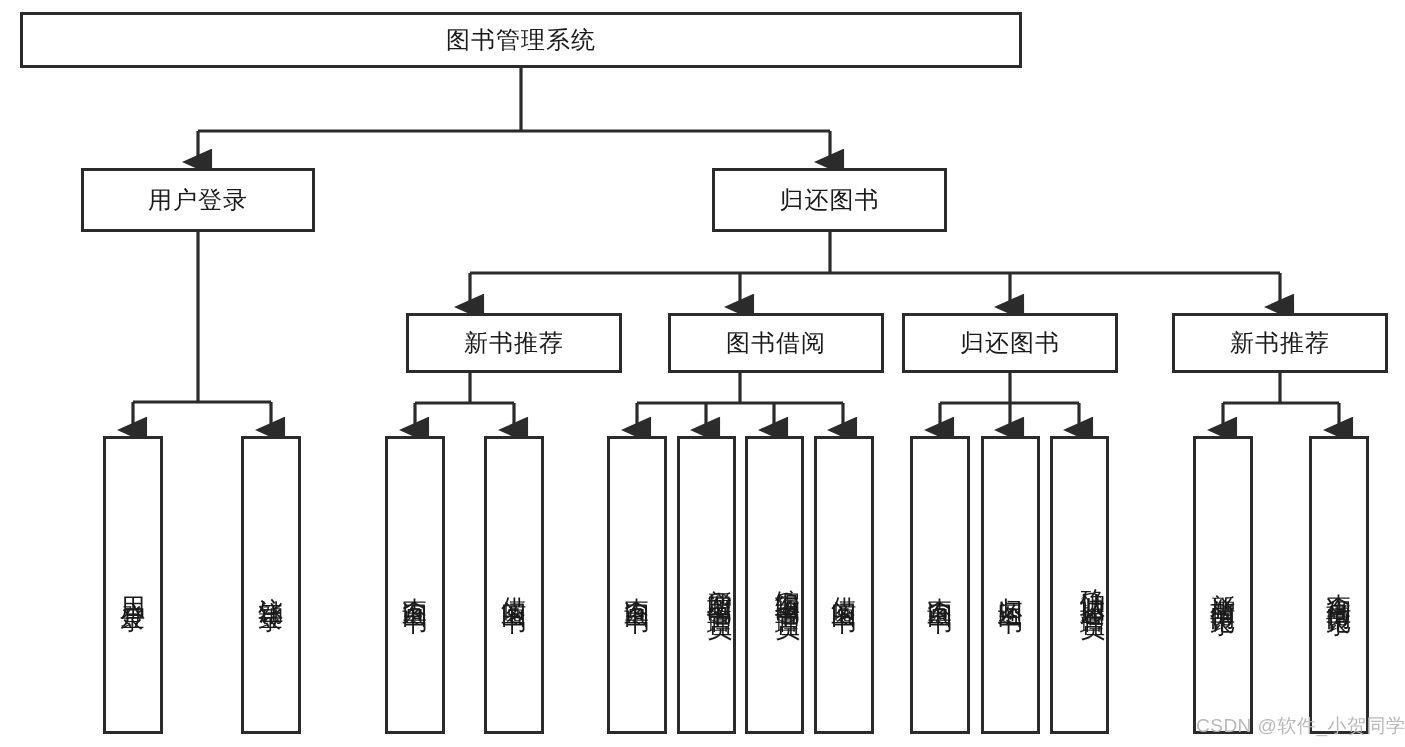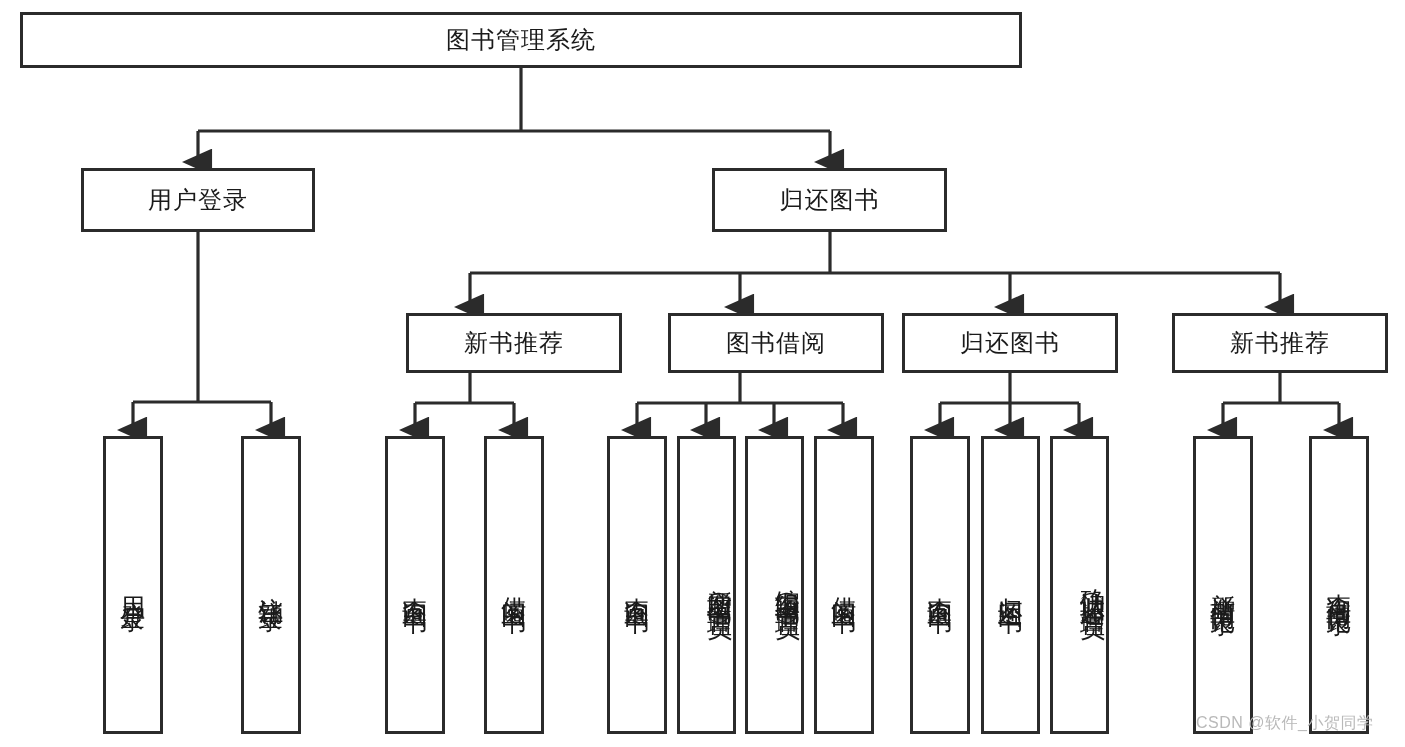--- a/index.html
+++ b/index.html
@@ -40,21 +40,21 @@
     line-height:1.05;
     letter-spacing:4px;
     white-space:nowrap;
   }
   .leaf.topalign{align-items:flex-start;}
   .leaf.topalign .label{padding-top:4px;}
 
   .watermark{
     position:absolute;
     left:1196px;top:713px;
-    font-size:16px;
+    font-size:19px;
     color:#b9b9b9;
     letter-spacing:0.5px;
     white-space:nowrap;
     pointer-events:none;
   }
 </style>
 </head>
 <body>
 
 <div id="canvas">

